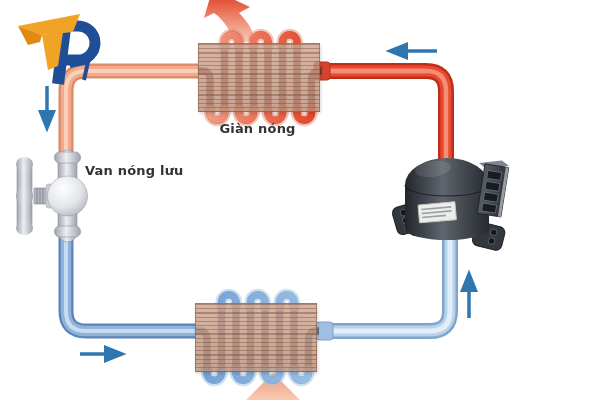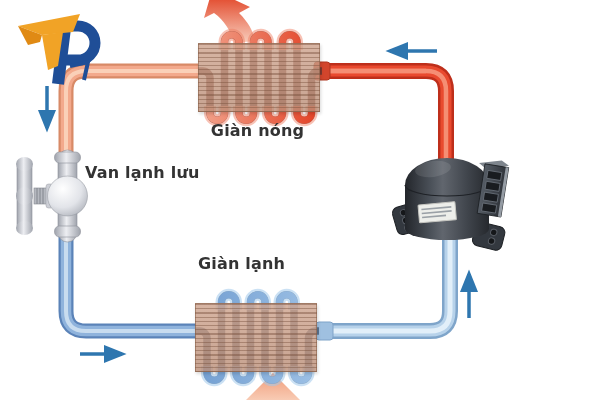--- a/index.html
+++ b/index.html
@@ -1,19 +1,19 @@
 <!DOCTYPE html>
 <html><head>
 <meta charset="utf-8">
 <style>
   html,body{margin:0;padding:0;background:#fff;}
   .stage{position:relative;width:600px;height:400px;background:#fff;overflow:hidden;
          font-family:"DejaVu Sans","Liberation Sans",sans-serif;}
   .layer{position:absolute;left:0;top:0;}
-  .lbl{position:absolute;font-size:16px;font-weight:600;color:#333;white-space:nowrap;letter-spacing:.2px;}
+  .lbl{position:absolute;font-size:13px;font-weight:600;color:#333;white-space:nowrap;letter-spacing:.2px;}
   .lbl.center{text-align:center;}
   .coil-unit{position:absolute;width:140px;height:100px;}
   .coil-unit svg{position:absolute;left:0;top:0;}
   .finbox{position:absolute;left:10px;top:15px;width:120px;height:67px;
     background:
       repeating-linear-gradient(180deg, rgba(115,75,55,.42) 0 1.2px, rgba(0,0,0,0) 1.2px 4.2px),
       linear-gradient(rgba(205,162,140,.80), rgba(186,141,118,.80));
     border:1px solid rgba(130,90,65,.55);
     box-shadow:1px 2px 3px rgba(0,0,0,.15);}
   .abs{position:absolute;}
@@ -202,16 +202,15 @@
       <polyline points="62,66 80,62 76,80" stroke="#1F4E97" stroke-width="4" fill="none"></polyline>
     </g>
     <g>
       <polygon points="10,26 72,14 65,32 34,35" fill="#F1A326"></polygon>
       <polygon points="10,26 20,45 32,42 34,35" fill="#E08A14"></polygon>
       <polygon points="34,35 55,32 50,66 40,70" fill="#F1A326"></polygon>
     </g>
   </svg>
 
   <div class="lbl center" style="left:190px;top:121px;width:135px;">Giàn nóng</div>
-  <div class="lbl" style="left:85px;top:163px;">Van lạnh lưu</div>
-  <div class="lbl center" style="left:174px;top:254px;width:135px;">Giàn lạnh</div>
+  <div class="lbl" style="left:85px;top:163px;">Van nóng lưu</div>
 
 </div>
 
 </body></html>

